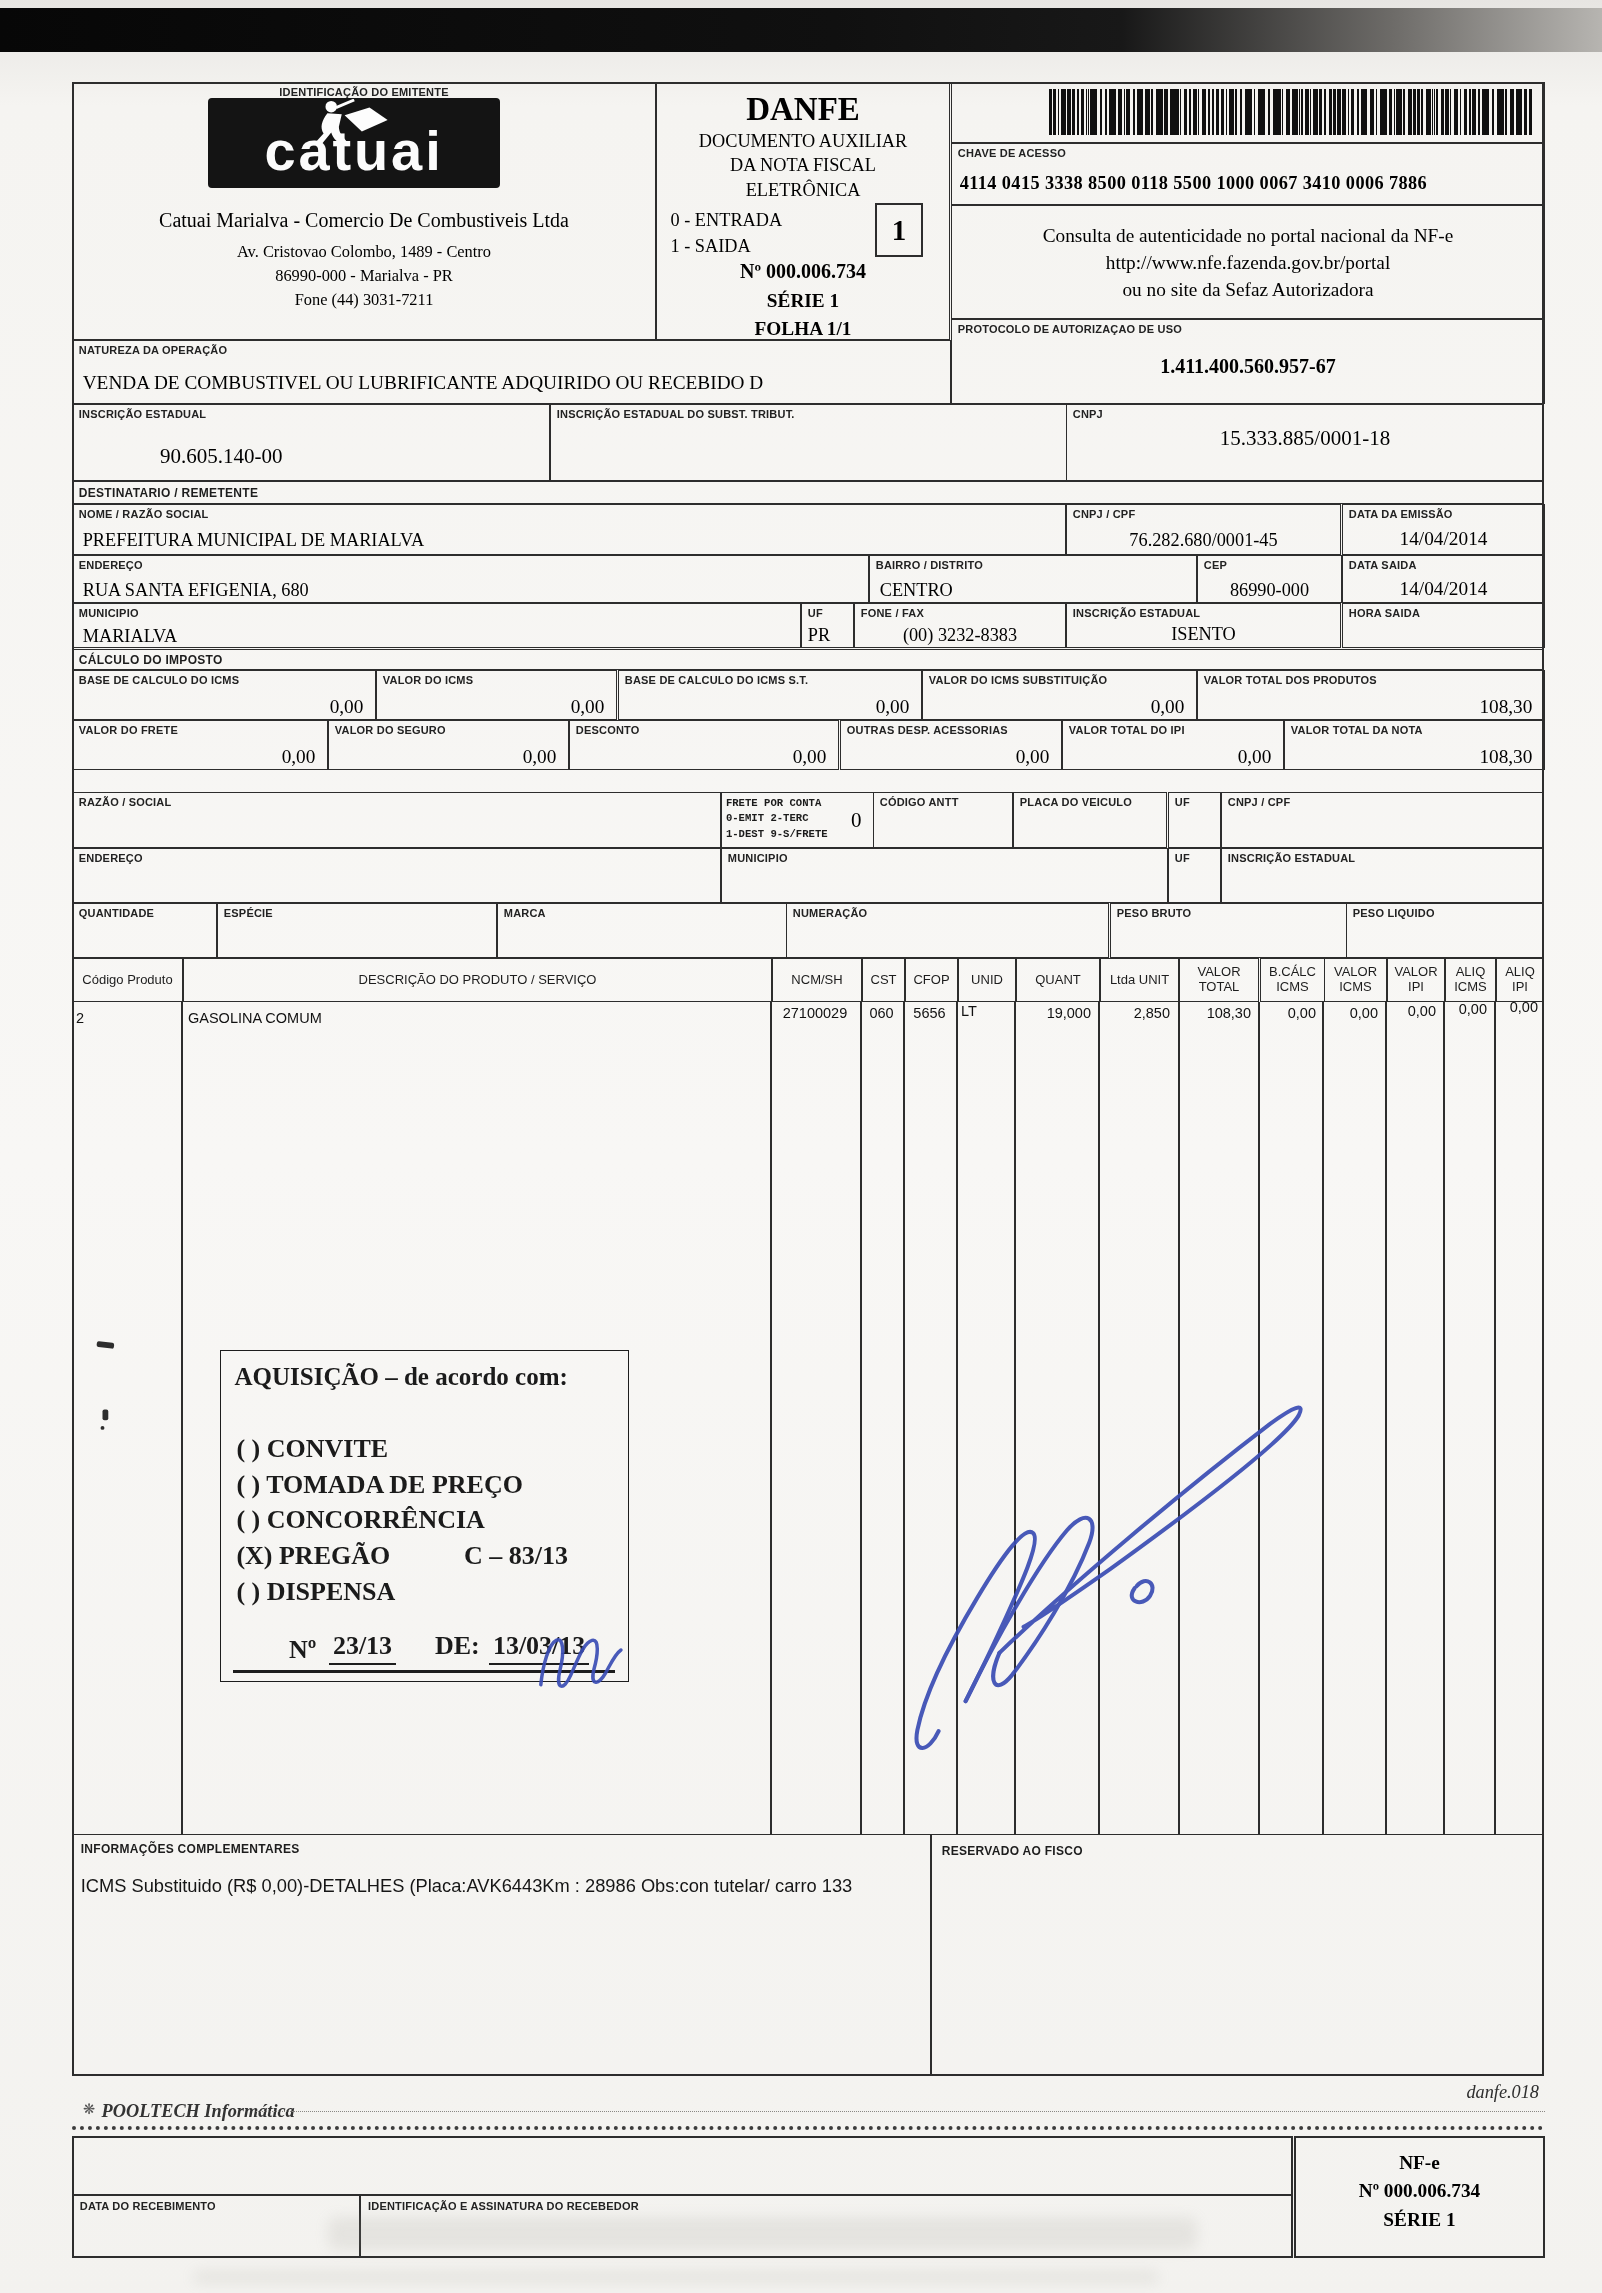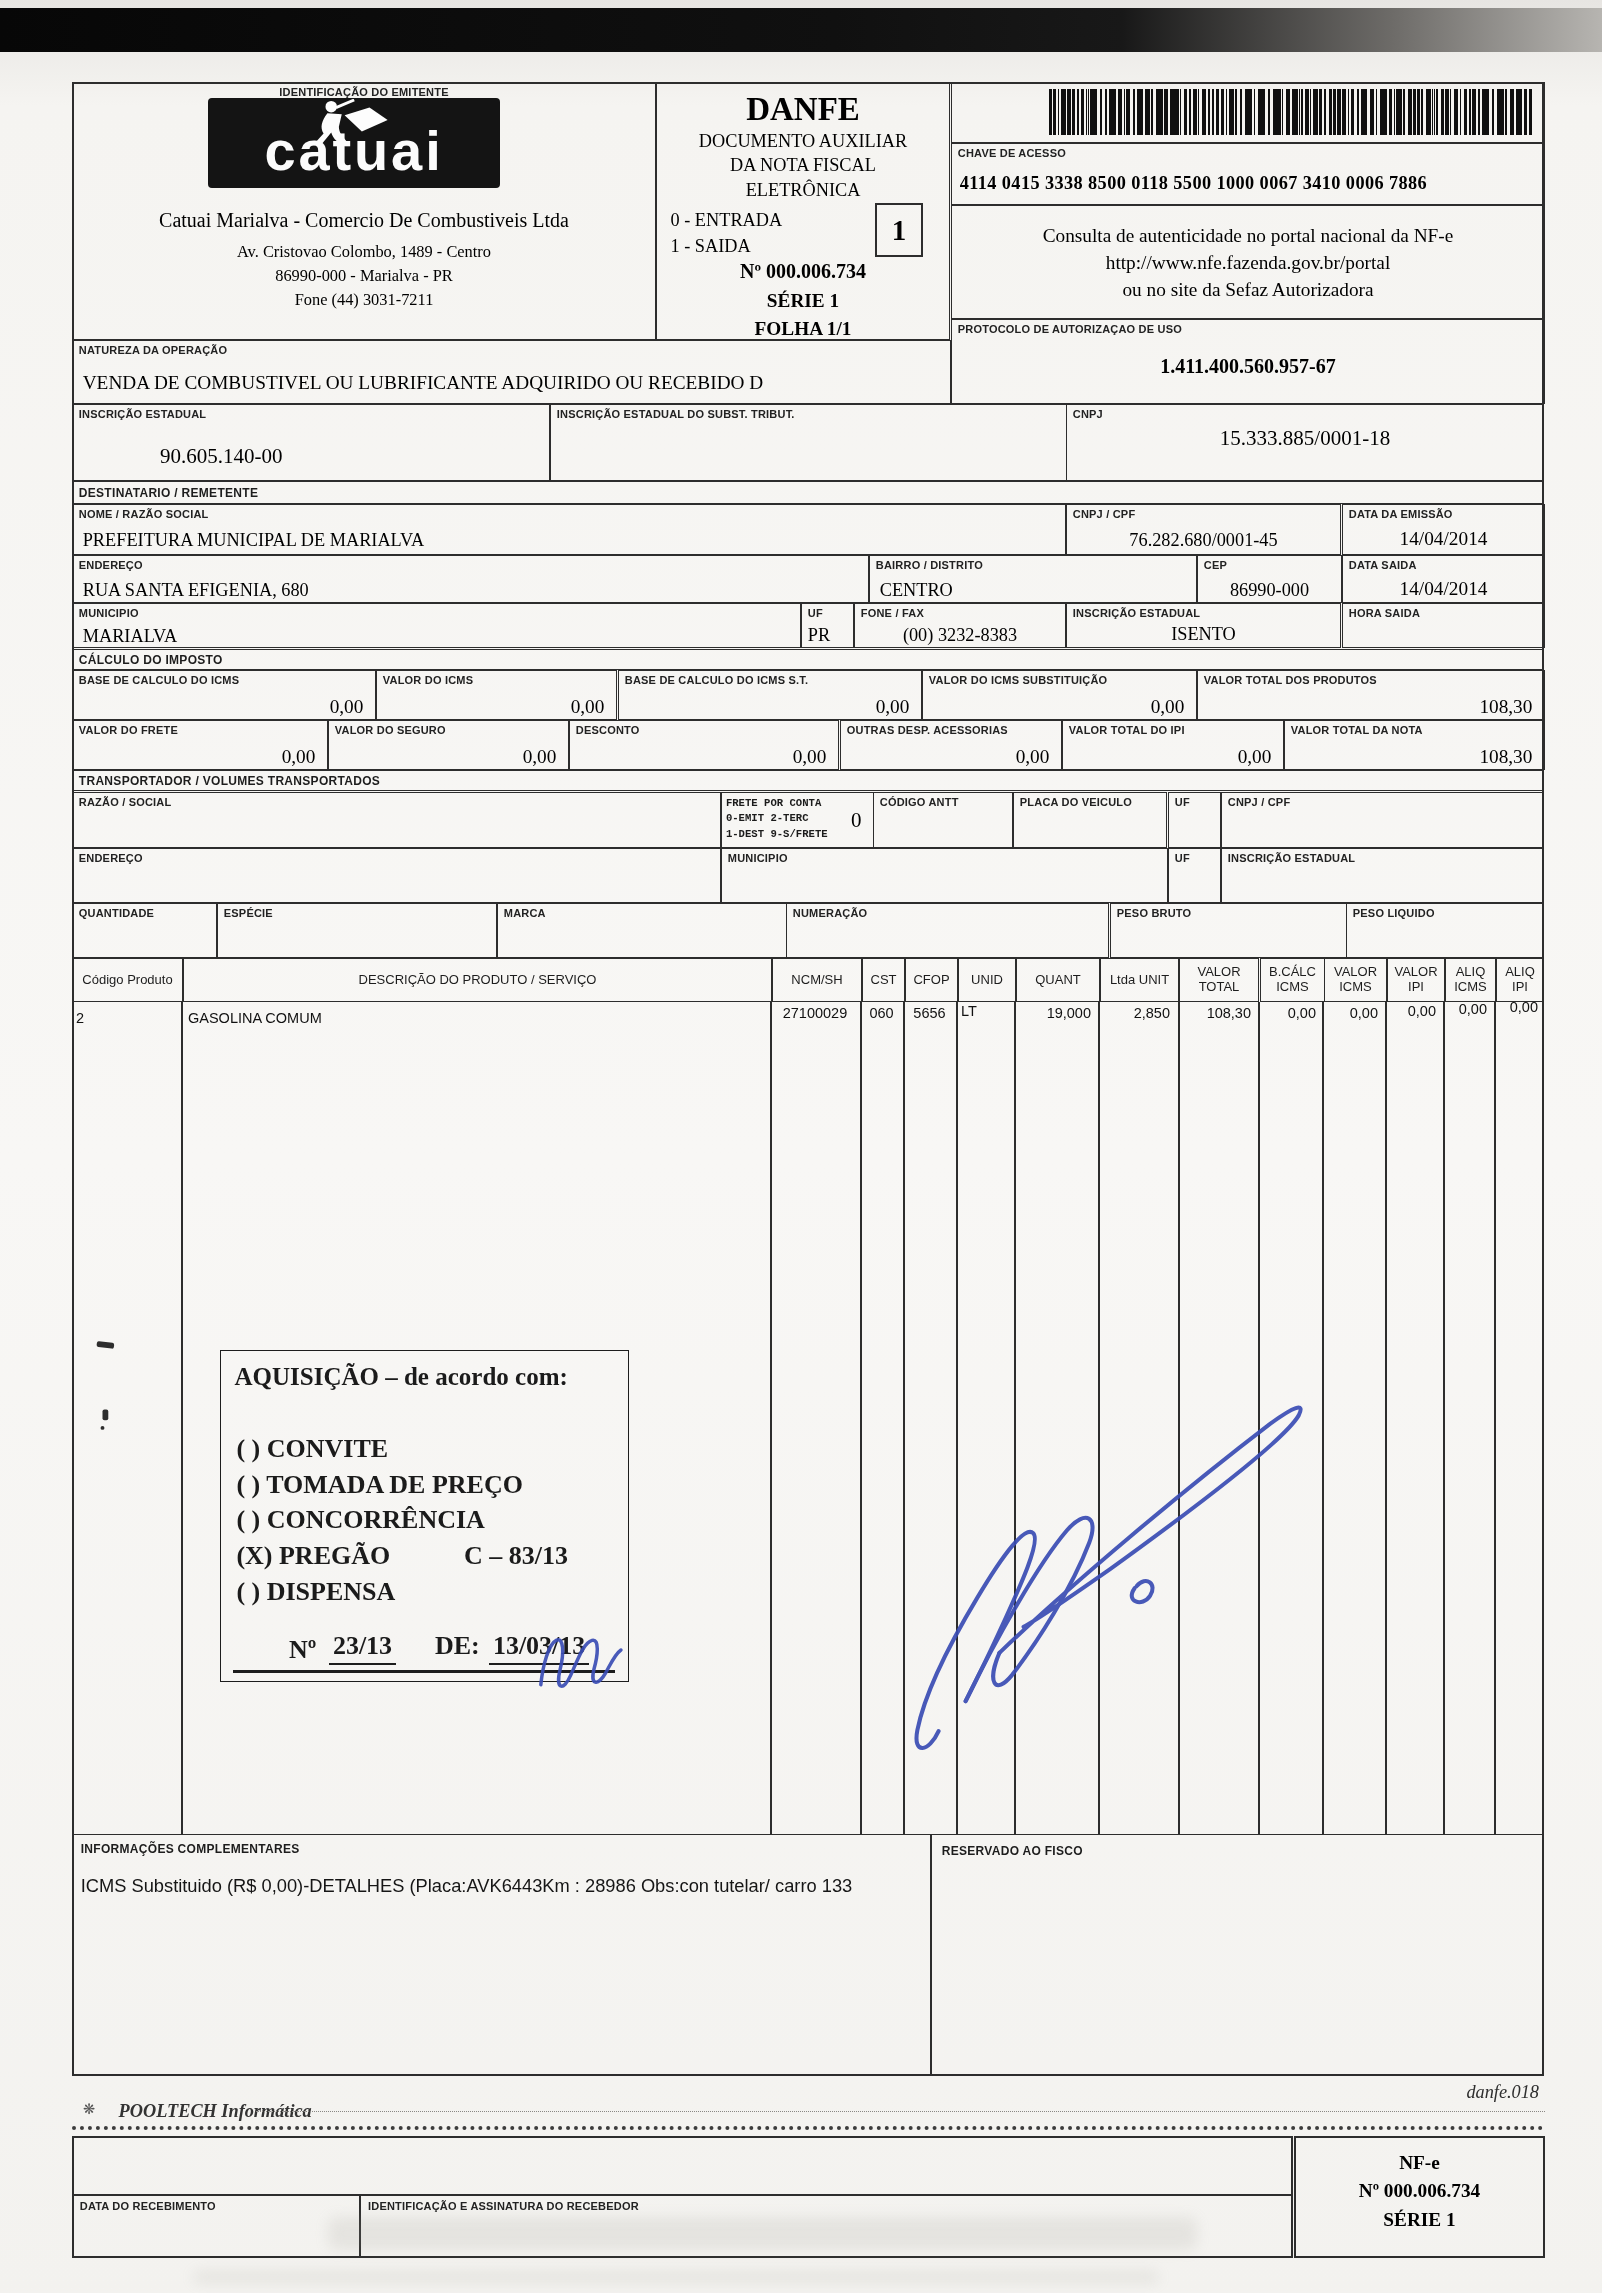--- a/index.html
+++ b/index.html
@@ -198,23 +198,20 @@
   </div>
   <div class="cell" style="left:990px;top:638px;width:222px;height:50px">
     <div class="lab">VALOR TOTAL DO IPI</div>
     <div class="v" style="right:11.6px;top:25px;font-size:19.3px">0,00</div>
   </div>
   <div class="cell" style="left:1212px;top:638px;width:261px;height:50px">
     <div class="lab">VALOR TOTAL DA NOTA</div>
     <div class="v" style="right:11.6px;top:25px;font-size:19.3px">108,30</div>
   </div>
 
-  <div class="cell" style="left:0;top:688px;width:1472px;height:21px">
-    <div class="strip-title" style="left:5.8px;top:3.9px">TRANSPORTADOR / VOLUMES TRANSPORTADOS</div>
-  </div>
   <div class="cell" style="left:0;top:710px;width:649px;height:56px">
     <div class="lab">RAZÃO / SOCIAL</div>
   </div>
   <div class="cell" style="left:649px;top:710px;width:153px;height:56px">
     <div class="mono" style="position:absolute;left:3.9px;top:3.9px;font-size:10.6px;font-weight:bold">FRETE POR CONTA</div>
     <div class="mono" style="position:absolute;left:3.9px;top:19.3px;font-size:10.6px;font-weight:bold">0-EMIT 2-TERC</div>
     <div class="mono" style="position:absolute;left:3.9px;top:35px;font-size:10.6px;font-weight:bold">1-DEST 9-S/FRETE</div>
     <div class="v" style="right:11.6px;top:15.4px;font-size:21px">0</div>
   </div>
   <div class="cell" style="left:801px;top:710px;width:140px;height:56px">
@@ -324,21 +321,21 @@
     <div style="position:absolute;left:7.7px;top:39px;width:835px;font:18.3px/1.3 'Liberation Sans',sans-serif;color:#161616">ICMS Substituido (R$ 0,00)-DETALHES (Placa:AVK6443Km : 28986 Obs:con tutelar/ carro 133</div>
   </div>
   <div class="cell" style="left:859px;top:1752px;width:613px;height:241px">
     <div class="strip-title" style="left:9.7px;top:9.7px">RESERVADO AO FISCO</div>
   </div>
 </div>
 
 <div class="v serif" style="right:64px;top:2082px;font-size:18.3px;font-style:italic;color:#2e2e2e">danfe.018</div>
 <div class="abs" style="left:83px;top:2101px;height:25px">
   <span style="font-size:14.5px;color:#555;vertical-align:top">❋</span>
-  <span class="serif" style="font-size:18.3px;font-style:italic;font-weight:bold;color:#333;margin-left:19px">POOLTECH Informática</span>
+  <span class="serif" style="font-size:18.3px;font-style:italic;font-weight:bold;color:#333;margin-left:2px">POOLTECH Informática</span>
 </div>
 <div class="abs dotted-light" style="left:256px;top:2111px;width:1289px;height:0"></div>
 <div class="abs dotted-strong" style="left:72px;top:2126px;width:1472px;height:0"></div>
 
 <div class="cell thick" style="left:72px;top:2136px;width:1221px;height:122px">
   <div style="position:absolute;left:0;right:0;top:56px;height:1.9px;background:#2d2d2d"></div>
   <div style="position:absolute;left:285px;top:56px;bottom:0;width:1.9px;background:#2d2d2d"></div>
   <div class="lab" style="left:5.8px;top:62px">DATA DO RECEBIMENTO</div>
   <div class="lab" style="left:294px;top:62px">IDENTIFICAÇÃO E ASSINATURA DO RECEBEDOR</div>
 </div>

